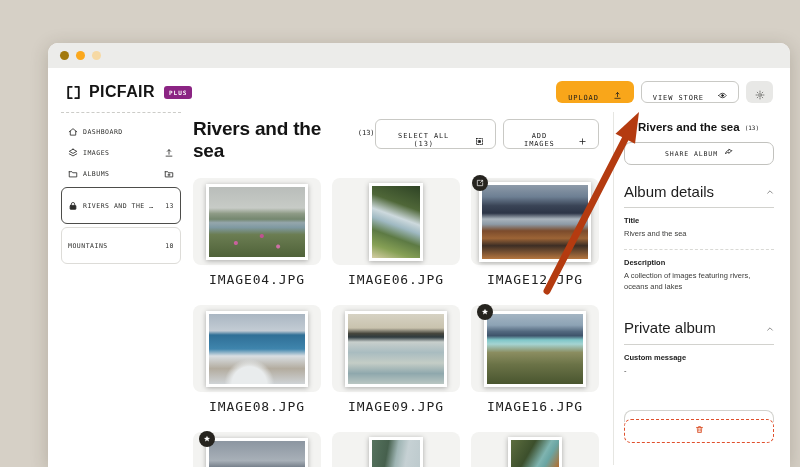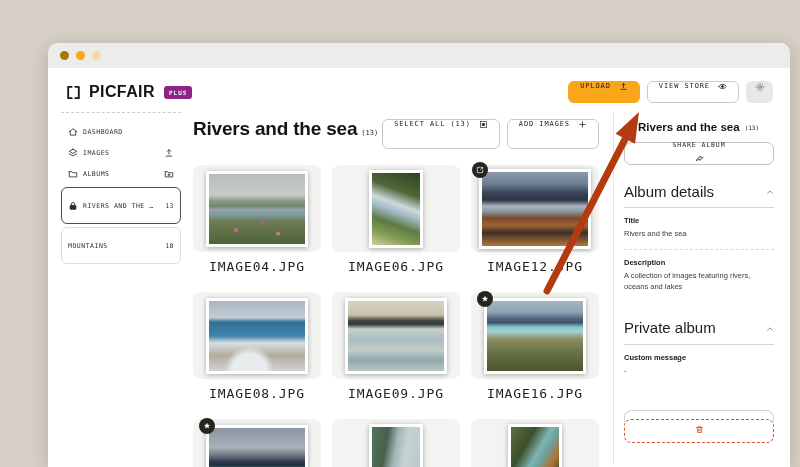--- a/index.html
+++ b/index.html
@@ -34,21 +34,21 @@
   .logo-brackets { width:17px; height:17px; color:#171717; }
   .logo-brackets svg { width:100%; height:100%; }
   .logo-text { font-weight:700; font-size:16px; letter-spacing:.4px; color:#141414; }
   .plus-badge {
     background:#8b2483; color:#fff; font-family:"DejaVu Sans Mono",monospace;
     font-size:6px; font-weight:700; letter-spacing:1px;
     padding:3px 5px; border-radius:3px; margin-left:2px;
   }
   .header-actions { display:flex; gap:7px; align-items:center; }
   .btn {
-    display:inline-flex; align-items:flex-start; justify-content:center; gap:8px;
+    display:inline-flex; align-items:flex-end; justify-content:center; gap:14px;
     font-family:"DejaVu Sans Mono",monospace; font-size:7px; letter-spacing:.9px;
     color:#1b1b1b; height:22px; padding:0 11px;
     background:#fff; border:1px solid transparent; border-radius:6px; cursor:pointer;
   }
   .btn svg { width:9px; height:9px; }
   .btn-upload { background:#f9a61a; }
   .btn-outline { border-color:#c9c9c5; }
   .btn-gear { background:#e8e8e6; width:27px; padding:0; }
   .btn-gear svg { width:10px; height:10px; color:#6b6b68; }
 
@@ -135,21 +135,20 @@
   .panel-title .ic { width:10px; height:10px; color:#1a1a1a; display:flex; }
   .panel-title .ic svg { width:10px; height:10px; }
   .panel-title-text { font-size:11.5px; font-weight:800; color:#141414; }
   .panel-title .title-count { font-size:6px; margin-left:1px; }
   .share-btn {
     width:100%; height:23px; margin-top:9px;
     background:#fff; border:1px solid #c2c2be; border-radius:7px;
     display:flex; align-items:center; justify-content:center; gap:6px;
     font-family:"DejaVu Sans Mono",monospace; font-size:6.5px; letter-spacing:.9px; color:#1b1b1b;
     cursor:pointer;
-    flex-direction:column;
   }
   .share-btn svg { width:9px; height:9px; }
   .section-head {
     display:flex; justify-content:space-between; align-items:center;
     margin-top:17px; padding-bottom:7px; border-bottom:1px solid #d2d2ce;
     cursor:pointer;
   }
   .section-head .sh-label { font-size:15px; color:#1d1d1d; }
   .section-head svg { width:8px; height:8px; color:#555; }
   .field { padding:8px 0 9px; border-bottom:1px dashed #d9d9d5; }

